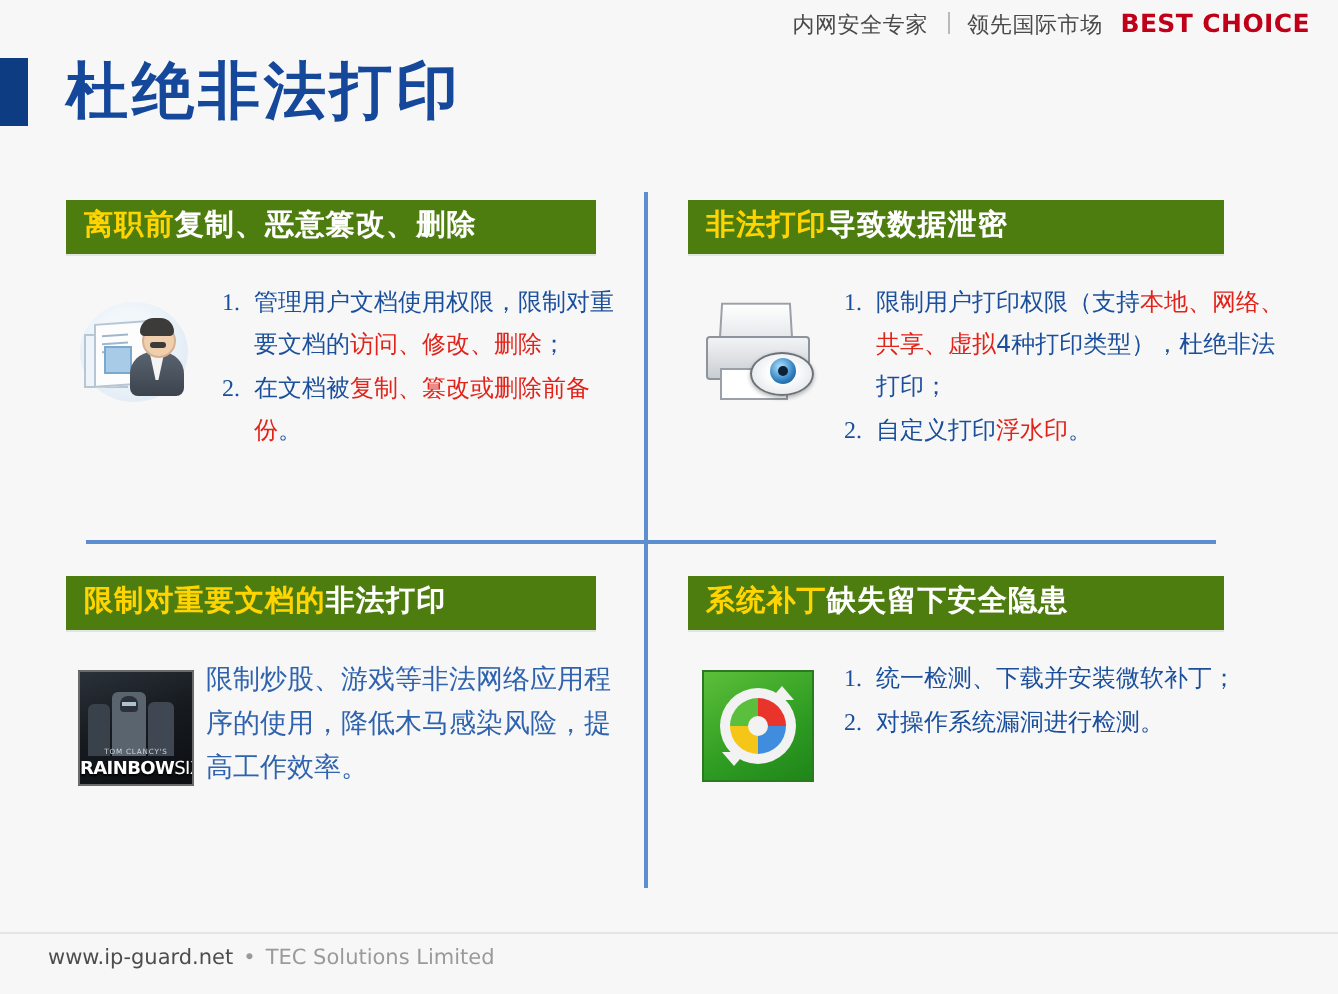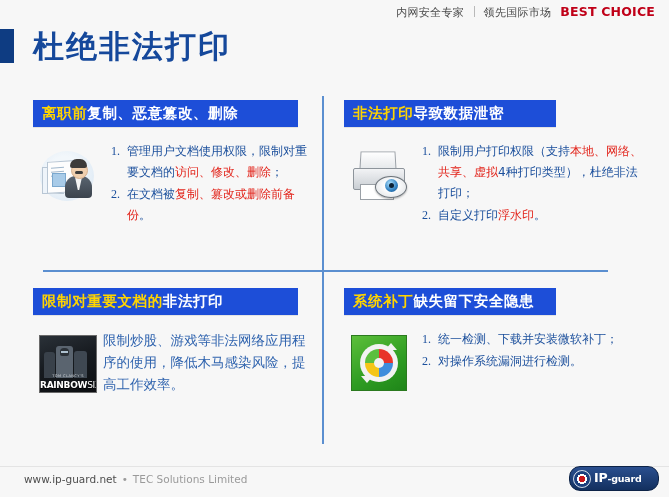--- a/index.html
+++ b/index.html
@@ -47,30 +47,30 @@
   }
 
   
   .quad{position:absolute;}
   #q1{left:33px;  top:100px; width:282px;height:165px;}
   #q2{left:344px; top:100px; width:300px;height:165px;}
   #q3{left:33px;  top:288px; width:282px;height:150px;}
   #q4{left:344px; top:288px; width:300px;height:150px;}
 
   .sec-head{
-    background:#1d4ed8;
+    background:#4d7c0f;
     color:#ffffff;
     font-size:14.5px;font-weight:bold;
     padding:5px 9px 6px 9px;
     line-height:16px;white-space:nowrap;
     letter-spacing:.6px;
     box-shadow:0 1px 0 rgba(0,0,0,.08);
   }
   #q1 .sec-head,#q3 .sec-head{width:265px;box-sizing:border-box;}
-  #q2 .sec-head,#q4 .sec-head{width:212px;box-sizing:border-box;}
+  #q2 .sec-head,#q4 .sec-head{width:268px;box-sizing:border-box;}
   .sec-head .hl{color:#ffd400;}
 
   .body-row{display:flex;align-items:flex-start;margin-top:14px;}
   .icon-cell{width:70px;flex:0 0 70px;display:flex;justify-content:center;padding-top:6px;}
   .text-cell{flex:1;}
 
   ol.items{
     margin:0;padding:0 0 0 20px;
     list-style:decimal;
   }
@@ -337,18 +337,14 @@
           </ol>
       </div>
     </div>
   </div>
 
   <div class="footer-rule"></div>
   <div class="footer">
     <span class="url">www.ip-guard.net</span><span class="dot">•</span><span>TEC Solutions Limited</span>
   </div>
 
-  <div class="logo">
-    <div class="mark"></div>
-    <div class="txt"><span>IP</span><span class="sm">-guard</span></div>
-  </div>
 
 </div>
 
 </body></html>

